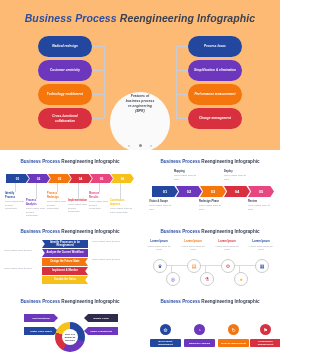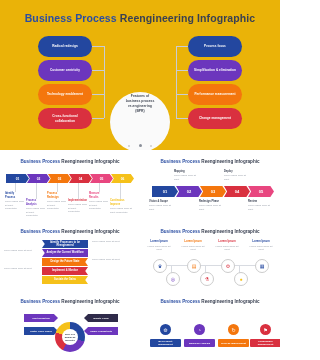--- a/index.html
+++ b/index.html
@@ -1,20 +1,20 @@
 <!DOCTYPE html>
 <html><head>
 <meta charset="utf-8">
 <style>
   html,body{margin:0;padding:0;background:#ffffff;}
   body{width:280px;height:360px;overflow:hidden;font-family:"Liberation Sans",sans-serif;}
   .page{position:relative;width:280px;height:360px;background:#fff;}
 
   
-  .hero{position:absolute;left:0;top:0;width:280px;height:150px;background:#eab308;}
+  .hero{position:absolute;left:0;top:0;width:280px;height:150px;background:#fdba74;font-style:italic;}
   .hero-title{position:absolute;left:0;top:12px;width:280px;text-align:center;
     font-size:10.5px;font-weight:600;letter-spacing:.1px;color:#3a4152;white-space:nowrap;}
   .hero-title .blue{color:#2b4ea2;}
   .hero-diagram{position:absolute;left:0;top:32px;width:280px;height:100px;}
 
   .pill{position:absolute;border-radius:11px;display:flex;align-items:center;
     justify-content:center;text-align:center;color:#fff;font-size:3.1px;
     font-weight:600;line-height:1.35;padding:0 4px;box-sizing:border-box;
     letter-spacing:.05px;}
   .pill.blue{background:#23479f;}

